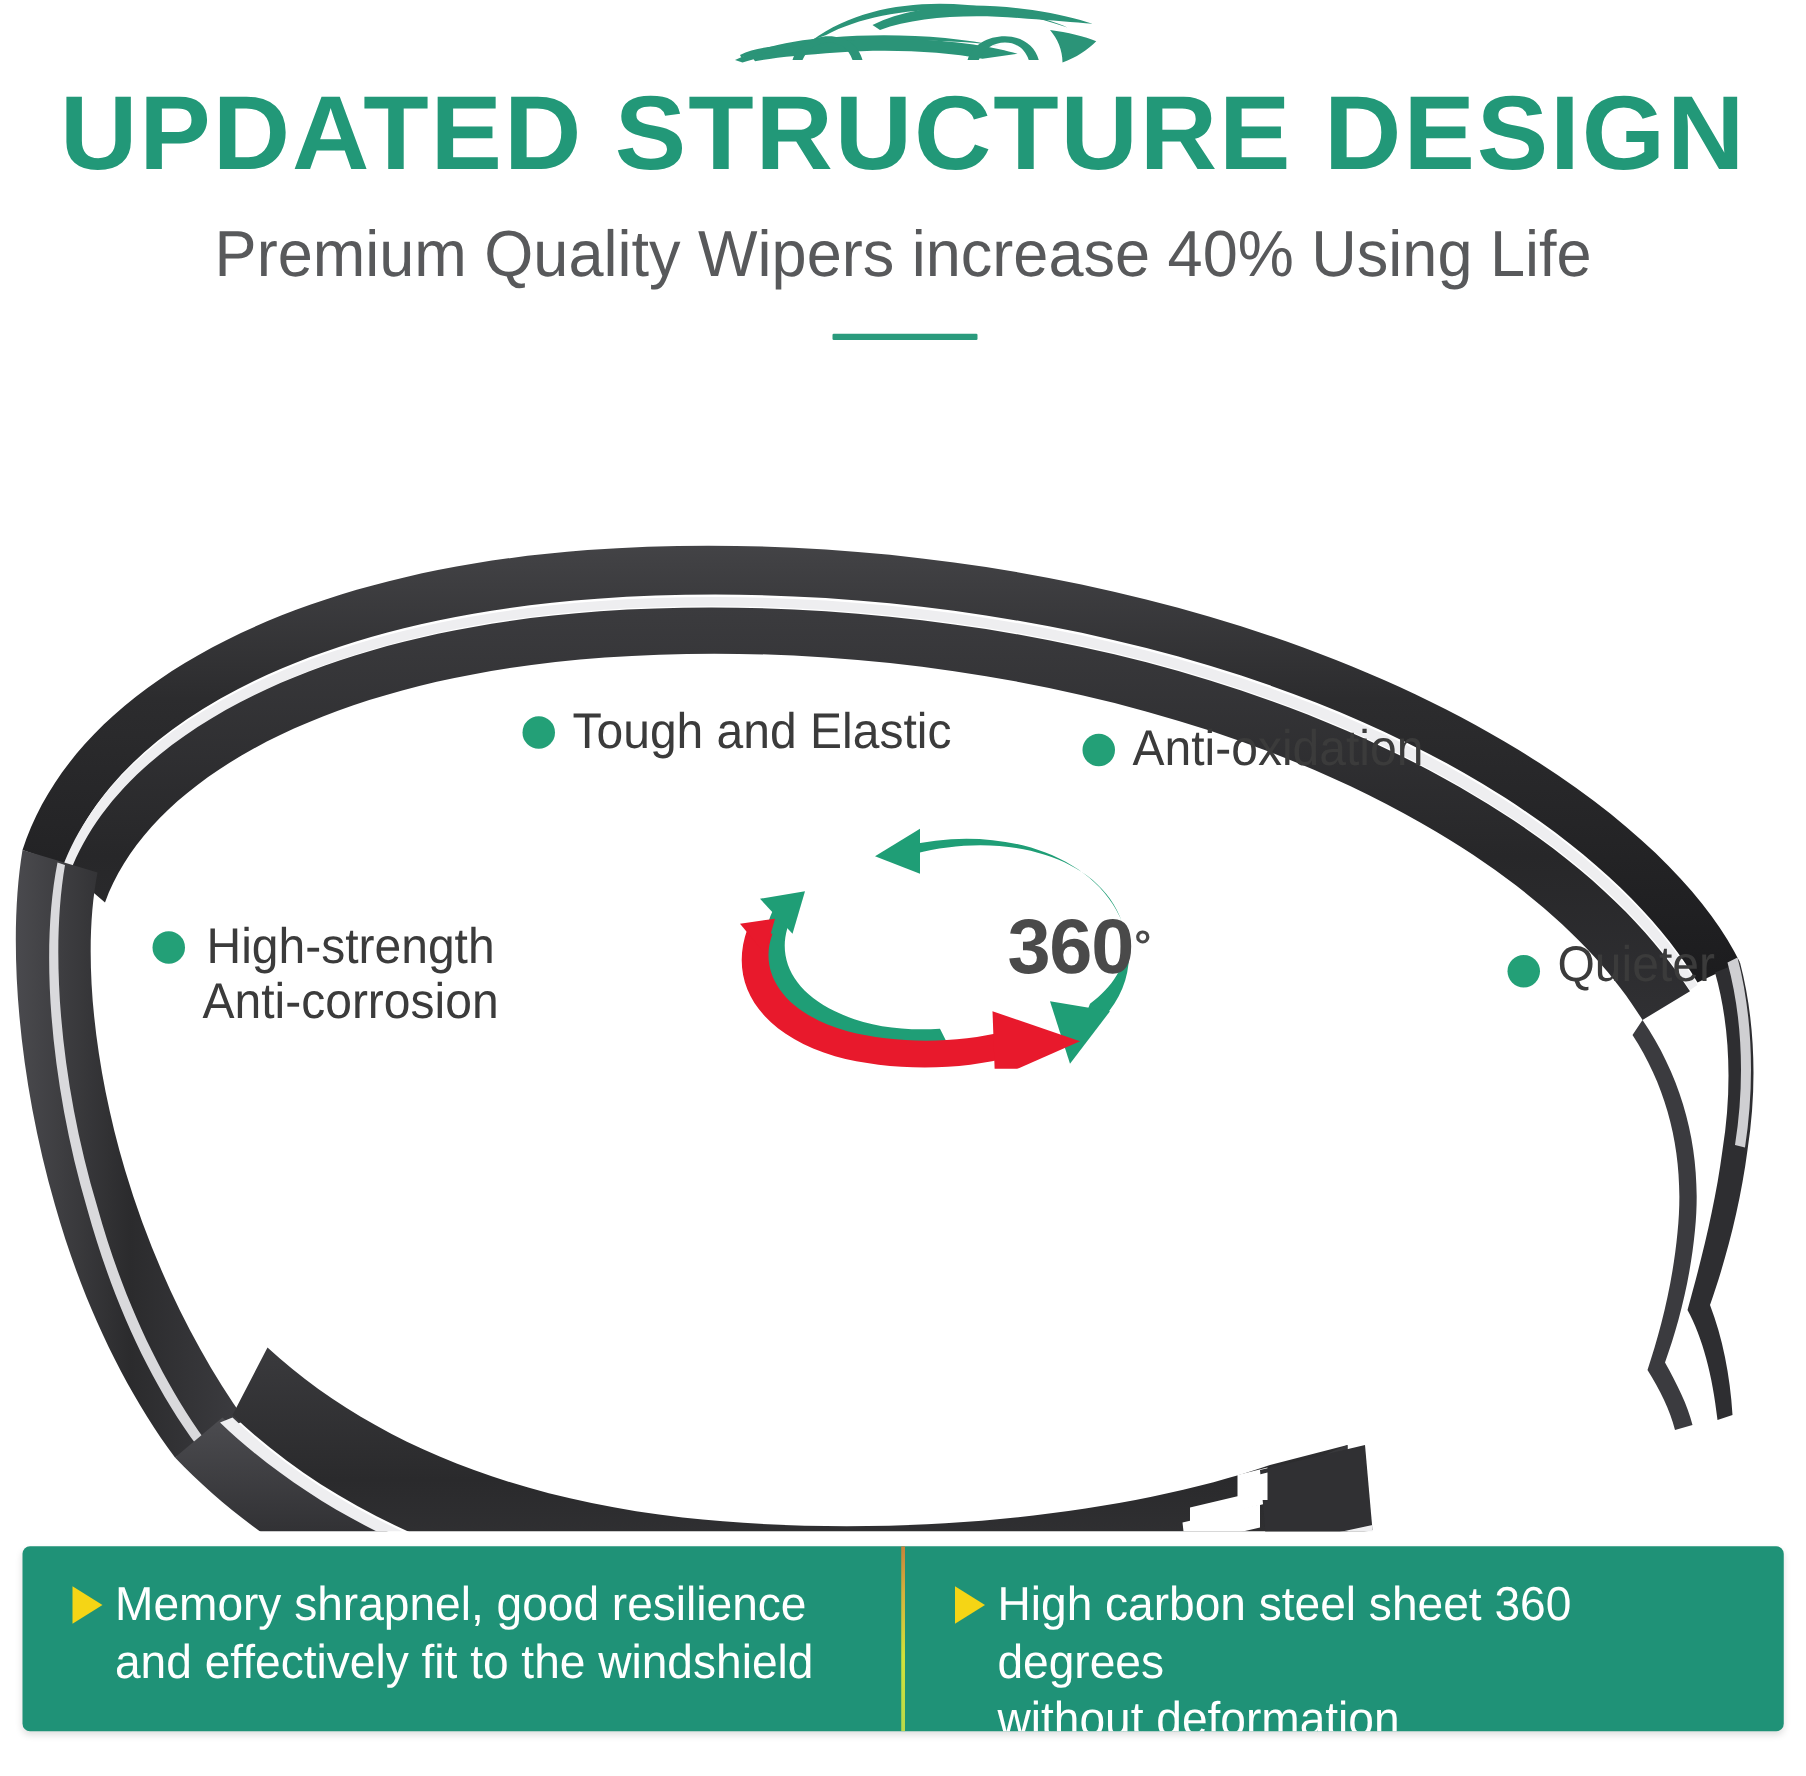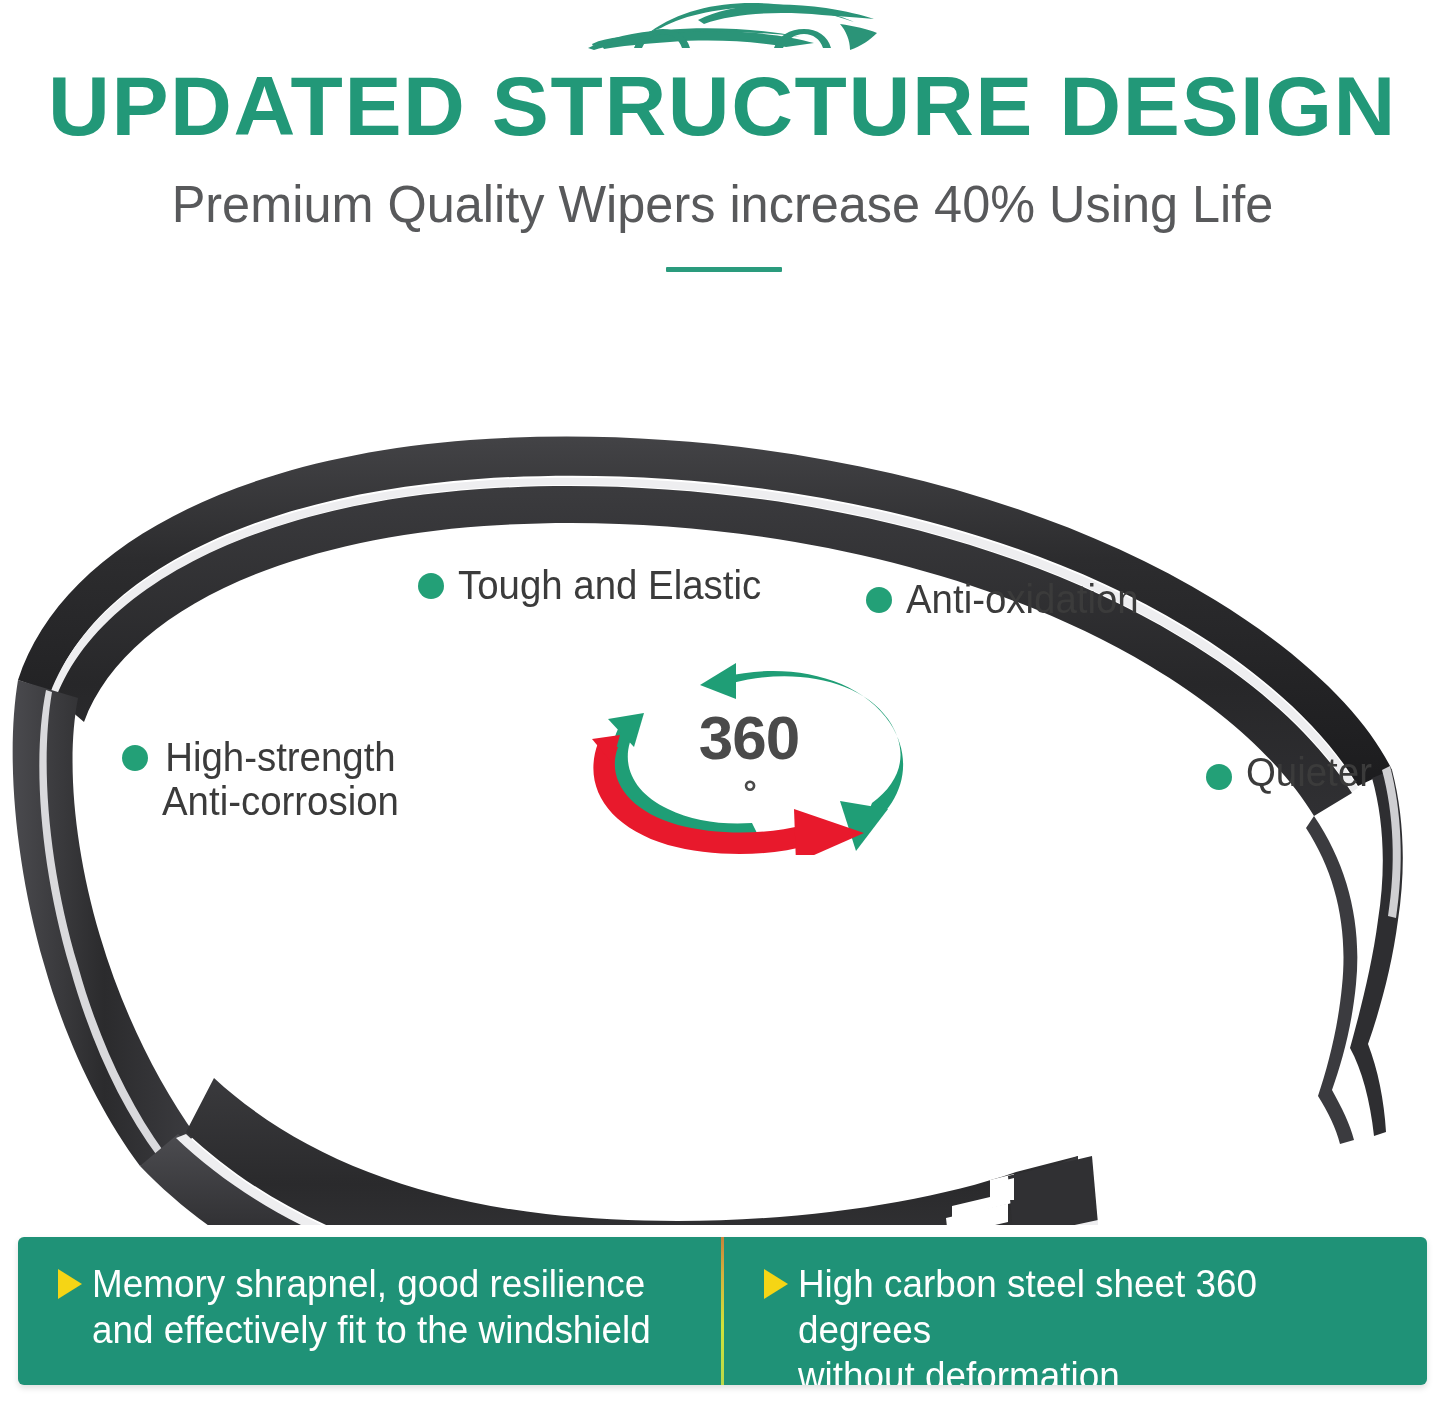--- a/index.html
+++ b/index.html
@@ -78,30 +78,29 @@
   #feat-tough     { left:418px; top:563px; }
   #feat-anti-ox   { left:866px; top:563px;margin-top:14px; }
   #feat-high-str  { left:122px; top:735px;text-align:center; }
   #feat-quieter   { left:1206px; top:750px;align-items:center; }
 
   
   #badge-360 { position:absolute; left:572px; top:655px; width:348px; height:200px; }
   #badge-360 .badge-text {
     position:absolute;
     left:0; top:0; width:348px; height:200px;
-    display:flex; align-items:center; justify-content:center;
+    display:flex; align-items:center; justify-content:flex-end;
     font-family:"Liberation Sans", sans-serif;
     font-weight:bold;
     font-size:62px;
     color:#4a4a4a;
     letter-spacing:-1px;
     padding-left:6px;
     padding-top:4px;
     pointer-events:none;
-    flex-direction:column;
   }
   #badge-360 .deg { font-size:34px; vertical-align:super; margin-left:1px; }
 
   
   #bottom-banner {
     position:absolute; left:18px; top:1237px;
     width:1409px; height:148px;
     background:#1f9277;
     border-radius:6px;
     display:flex;

